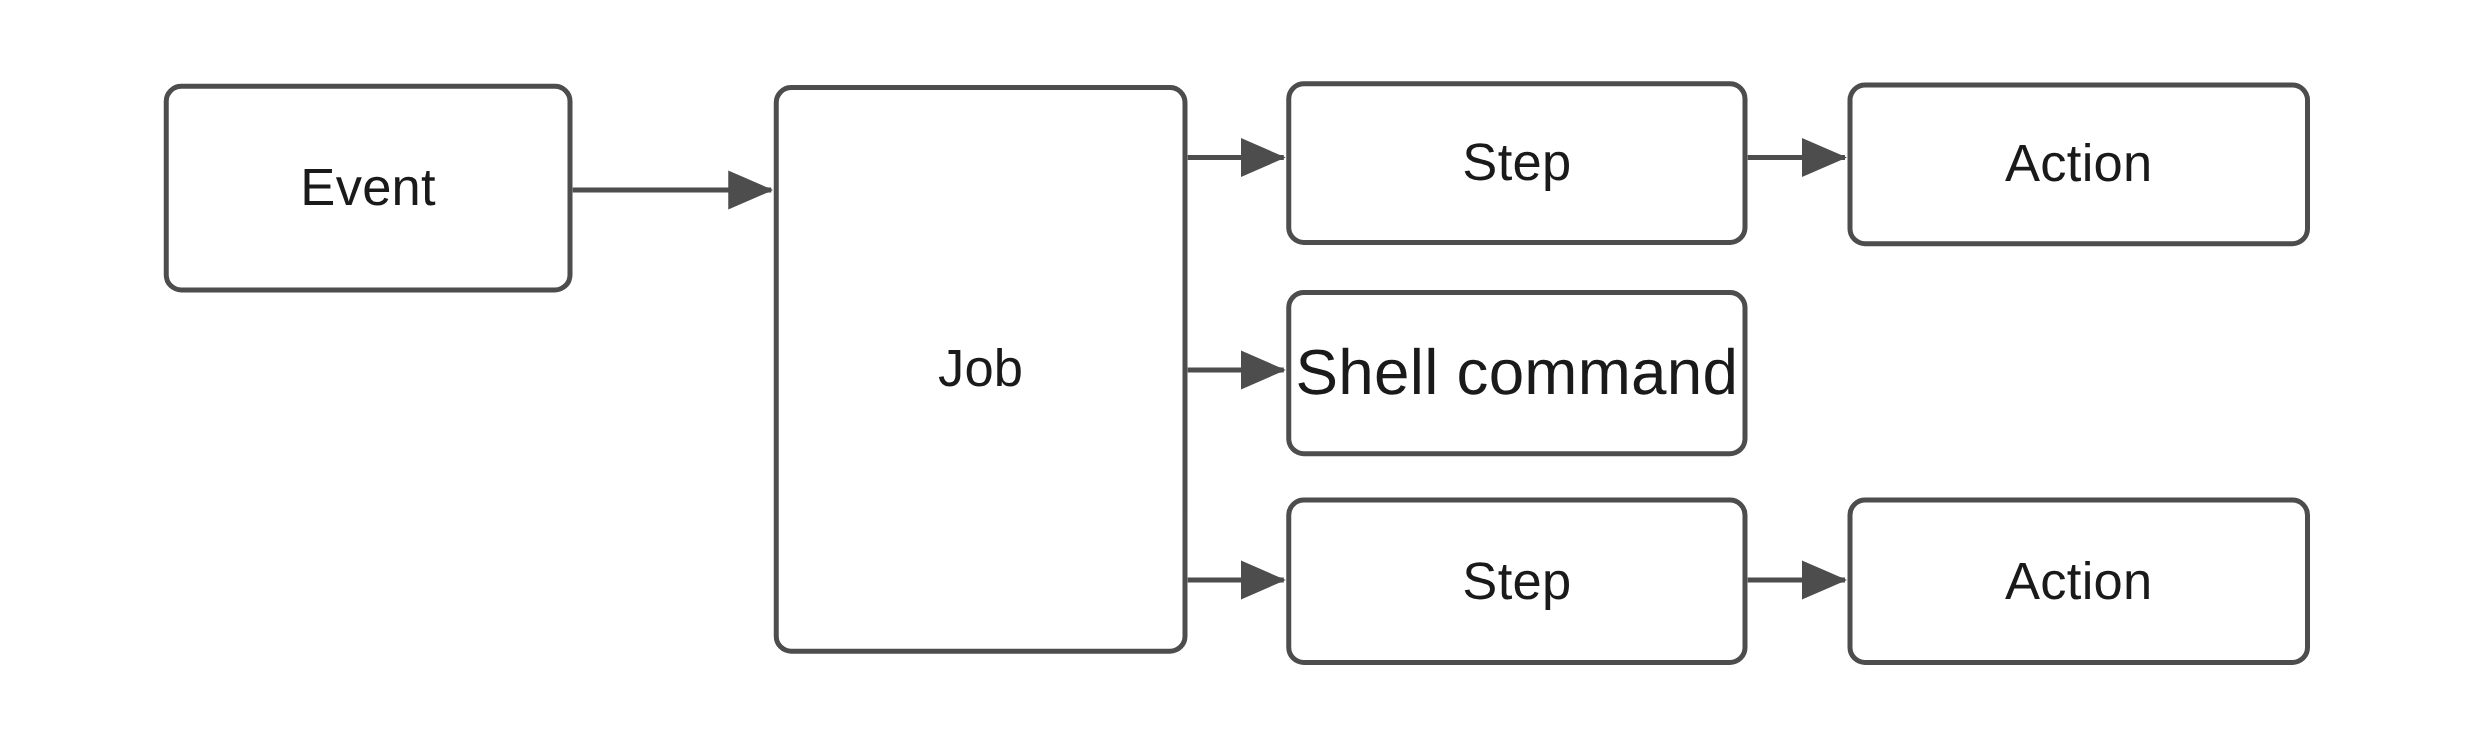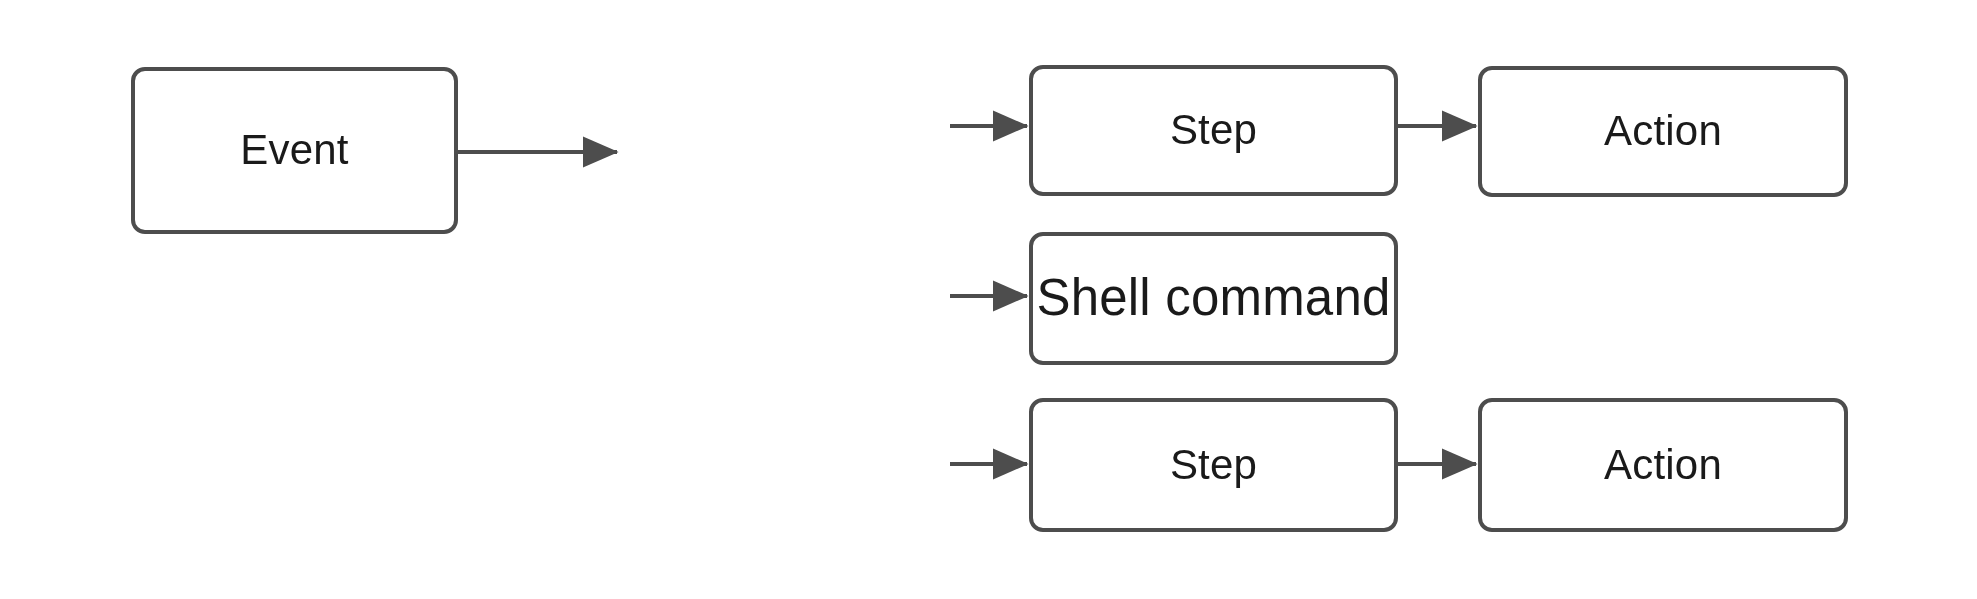--- a/index.html
+++ b/index.html
@@ -63,20 +63,23 @@
         <line x1="950" y1="296" x2="1027" y2="296" stroke="#4d4d4d" stroke-width="4" marker-end="url(#arrowhead)"></line>
         <line x1="950" y1="464" x2="1027" y2="464" stroke="#4d4d4d" stroke-width="4" marker-end="url(#arrowhead)"></line>
         <line x1="1398" y1="464" x2="1476" y2="464" stroke="#4d4d4d" stroke-width="4" marker-end="url(#arrowhead)"></line>
       </g>
   </svg>
 
   <div class="node" style="left: 131px; top: 67px; width: 327px; height: 167px; border-color: rgb(77, 77, 77); border-width: 4px; border-radius: 14px; background: rgb(255, 255, 255); color: rgb(26, 26, 26); font-size: 42px;">
     <span class="label">Event</span>
   </div>
 
+  <div class="node" style="left: 619px; top: 68px; width: 331px; height: 455px; border-color: rgb(77, 77, 77); border-width: 4px; border-radius: 14px; background: rgb(255, 255, 255); color: rgb(26, 26, 26); font-size: 42px;">
+    <span class="label">Job</span>
+  </div>
 
   <div class="node" style="left: 1029px; top: 65px; width: 369px; height: 131px; border-color: rgb(77, 77, 77); border-width: 4px; border-radius: 14px; background: rgb(255, 255, 255); color: rgb(26, 26, 26); font-size: 42px;">
     <span class="label">Step</span>
   </div>
 
   <div class="node" style="left: 1478px; top: 66px; width: 370px; height: 131px; border-color: rgb(77, 77, 77); border-width: 4px; border-radius: 14px; background: rgb(255, 255, 255); color: rgb(26, 26, 26); font-size: 42px;">
     <span class="label">Action</span>
   </div>
 
   <div class="node" style="left: 1029px; top: 232px; width: 369px; height: 133px; border-color: rgb(77, 77, 77); border-width: 4px; border-radius: 14px; background: rgb(255, 255, 255); color: rgb(26, 26, 26); font-size: 51px;">

